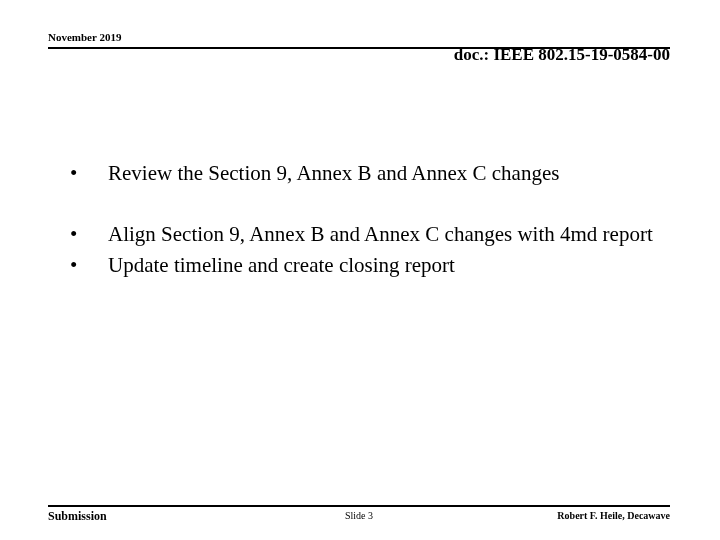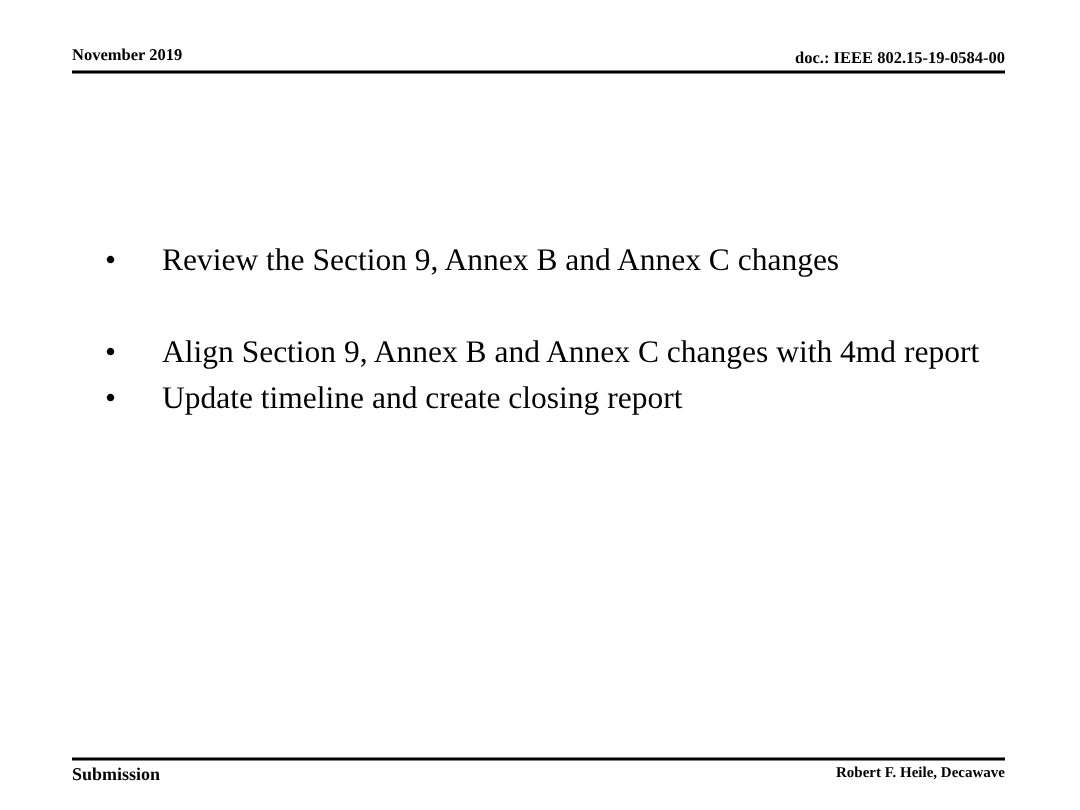--- a/index.html
+++ b/index.html
@@ -38,22 +38,22 @@
     left: 0;
     top: 0;
     font-size: 11px;
     font-weight: bold;
     line-height: 14px;
     white-space: nowrap;
   }
   .header-doc {
     position: absolute;
     right: 0;
-    top: 2px;
-    font-size: 11px;
+    top: 18px;
+    font-size: 17px;
     font-weight: bold;
     line-height: 14px;
     white-space: nowrap;
   }
   .header-rule {
     position: absolute;
     left: 48px;
     top: 47px;
     width: 622px;
     height: 0;
@@ -173,16 +173,17 @@
     <div class="bullet gap-none">
       <span class="marker">•</span>
       <span class="btext">Update timeline and create closing report</span>
     </div>
 
   </div>
 
   <div class="footer-rule"></div>
   <div class="footer">
     <div class="footer-left">Submission</div>
+    <div class="footer-center">Slide 3</div>
     <div class="footer-right">Robert F. Heile, Decawave</div>
   </div>
 
 </div>
 
 </body></html>

